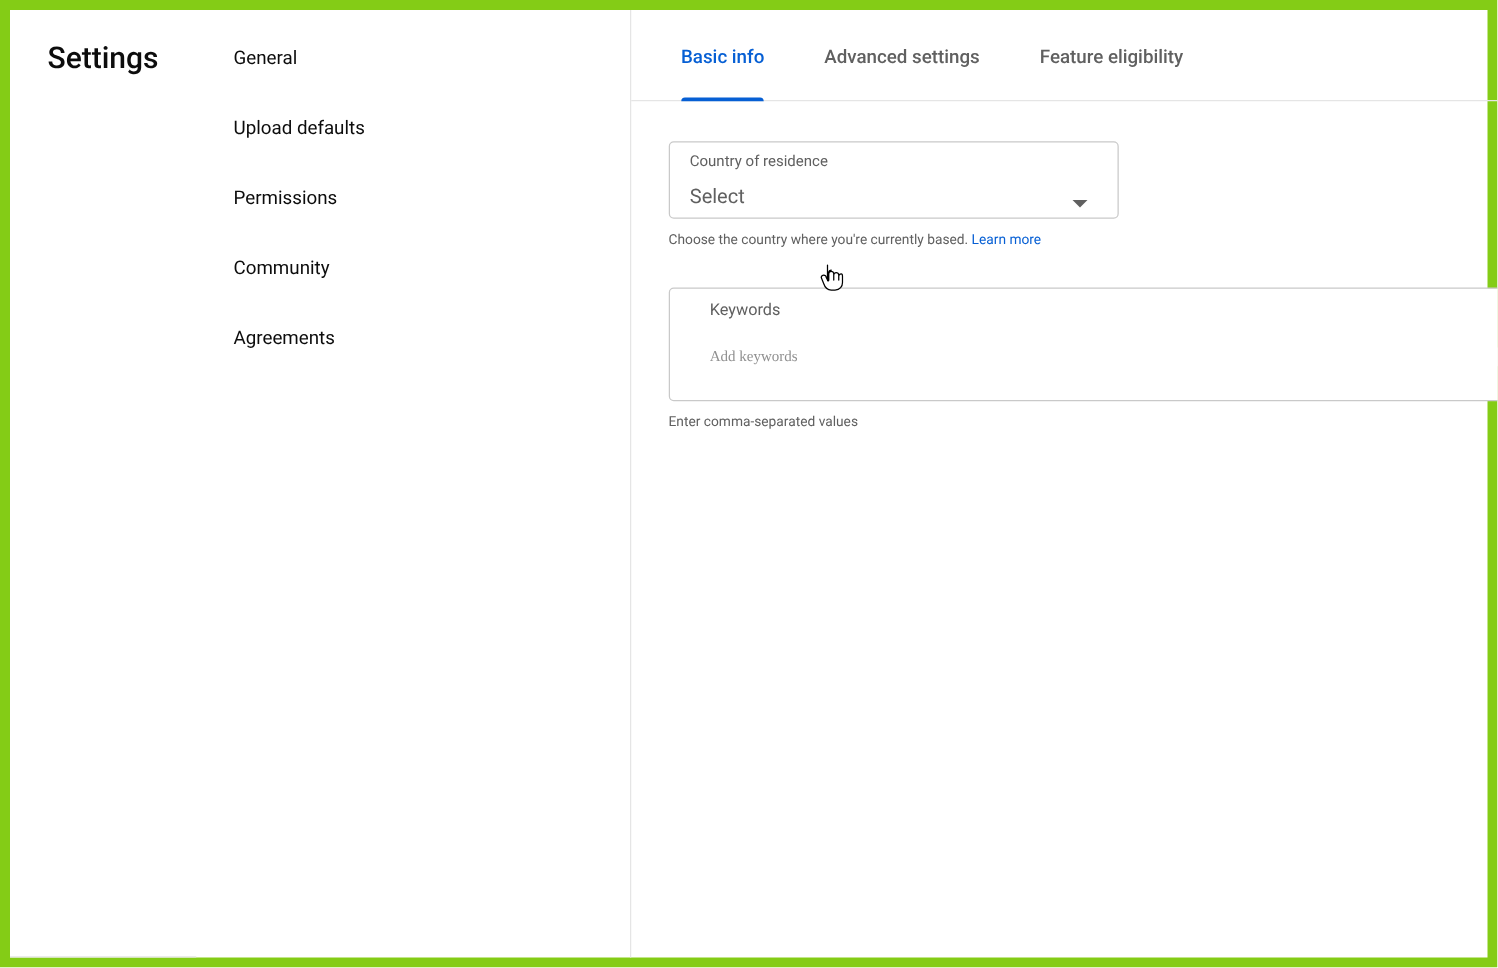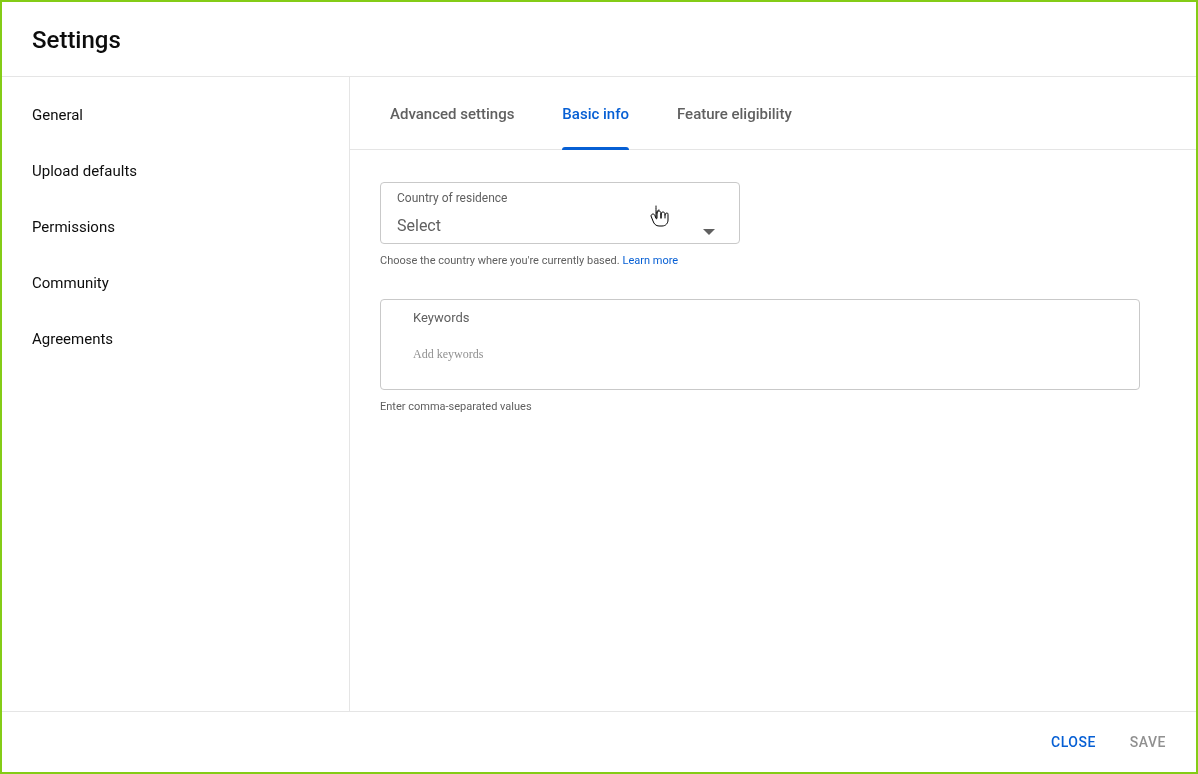--- a/index.html
+++ b/index.html
@@ -10,23 +10,23 @@
     body {
       font-family: Roboto, Arial, sans-serif;
       background: #fff;
       width: 1198px;
       height: 774px;
       overflow: hidden;
     }
     .dialog {
       width: 1198px;
       height: 774px;
-      border: 2px solid #84cc16;
-      display: flex;
-      flex-direction: column;
+      border: 8px solid #84cc16;
+      display: flex;
+      flex-direction: row;
       position: relative;
     }
     .header {
       padding: 24px 30px 22px 30px;
       border-bottom: 1px solid #e5e5e5;
     }
     .header-title {
       font-size: 24px;
       font-weight: 500;
       color: #0d0d0d;
@@ -194,22 +194,22 @@
     <div class="sidebar">
       <div class="sidebar-item">General</div>
       <div class="sidebar-item">Upload defaults</div>
       <div class="sidebar-item">Permissions</div>
       <div class="sidebar-item">Community</div>
       <div class="sidebar-item">Agreements</div>
     </div>
 
     <div class="main">
       <div class="tabs">
+        <div class="tab active">Basic info</div>
         <div class="tab">Advanced settings</div>
-        <div class="tab active">Basic info</div>
         <div class="tab">Feature eligibility</div>
       </div>
 
       <div class="content">
         <div class="field-box country-box">
           <div class="field-label">Country of residence</div>
           <div class="field-value">Select</div>
           <div class="dropdown-icon"></div>
         </div>
         <div class="helper-text">

